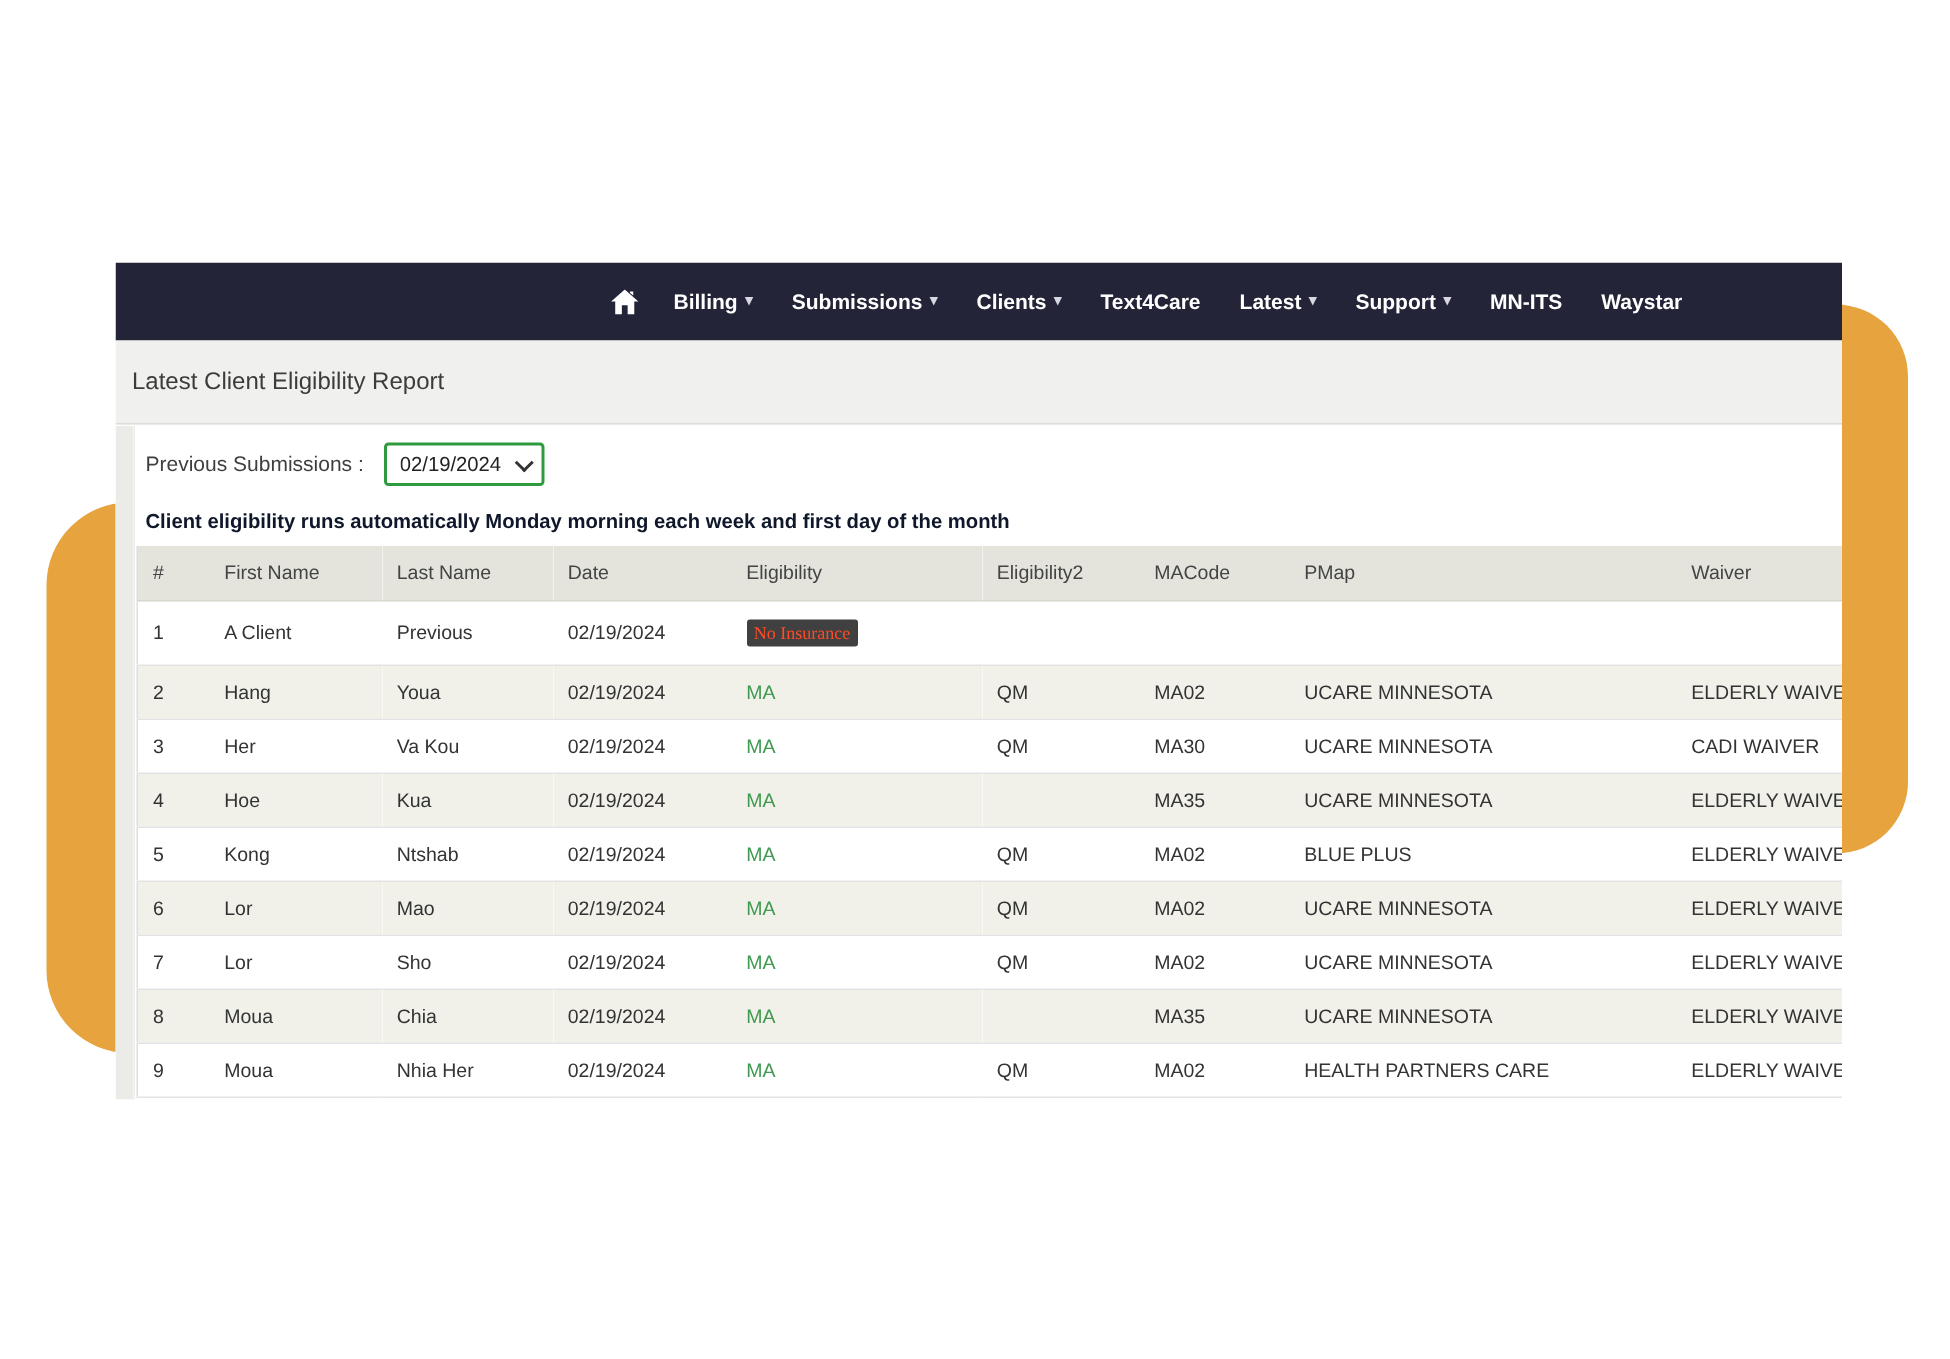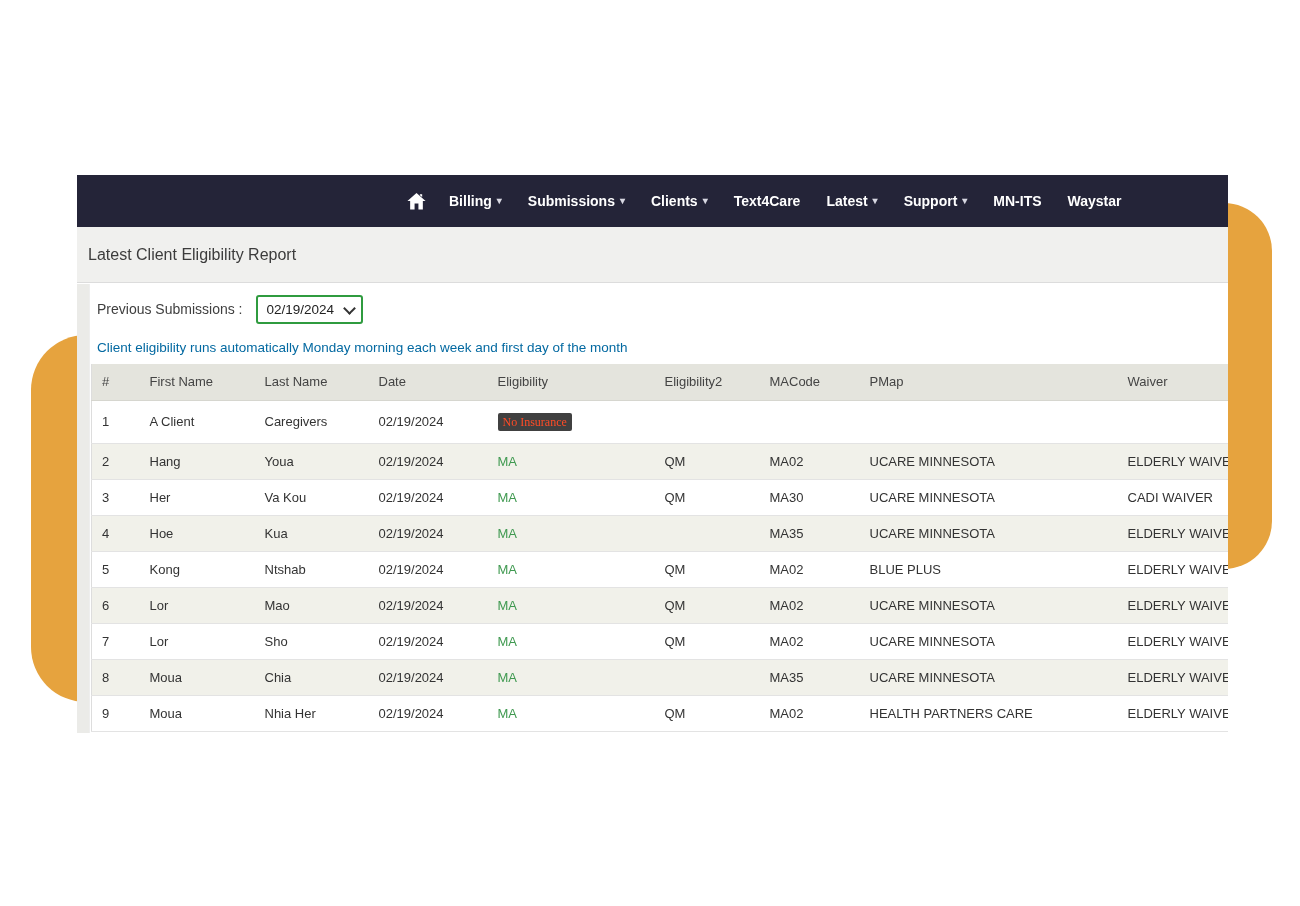--- a/index.html
+++ b/index.html
@@ -48,21 +48,21 @@
     -webkit-appearance:none;appearance:none;
     border:2px solid #2f9b3f;border-radius:3px;background:#fff;
     font-family:"Liberation Sans",sans-serif;font-size:13.5px;color:#222;
     padding:4px 26px 4px 9px;height:29px;box-sizing:border-box;cursor:pointer;
   }
   .select-caret{
     position:absolute;right:9px;top:9px;width:7px;height:7px;pointer-events:none;
     border-right:2px solid #333;border-bottom:2px solid #333;transform:rotate(45deg);
   }
 
-  .notice{font-size:13.5px;color:#0369a1;margin:16px 0 0 7px;}
+  .notice{font-size:13.5px;color:#0f172a;margin:16px 0 0 7px;font-weight:bold;}
 
   
   table{
     border-collapse:collapse;table-layout:fixed;min-width:1250px;width:1250px;
     margin:9px 0 0 1px;border-left:1px solid #ddd;font-size:13px;color:#333;
   }
   thead th{
     background:#e4e4dd;height:36px;text-align:left;font-weight:normal;
     color:#444;padding:0 10px;border-bottom:1px solid #d6d6cf;box-sizing:border-box;
     white-space:nowrap;overflow:hidden;
@@ -177,21 +177,21 @@
             <th>Eligibility2</th>
             <th>MACode</th>
             <th>PMap</th>
             <th>Waiver</th>
           </tr>
       </thead>
       <tbody>
   <tr class="tall">
     <td>1</td>
     <td>A Client</td>
-    <td>Caregivers</td>
+    <td>Previous</td>
     <td>02/19/2024</td>
     <td><span class="no-insurance-text">No Insurance</span></td>
     <td></td>
     <td></td>
     <td></td>
     <td></td>
   </tr>
 
   <tr>
     <td>2</td>

